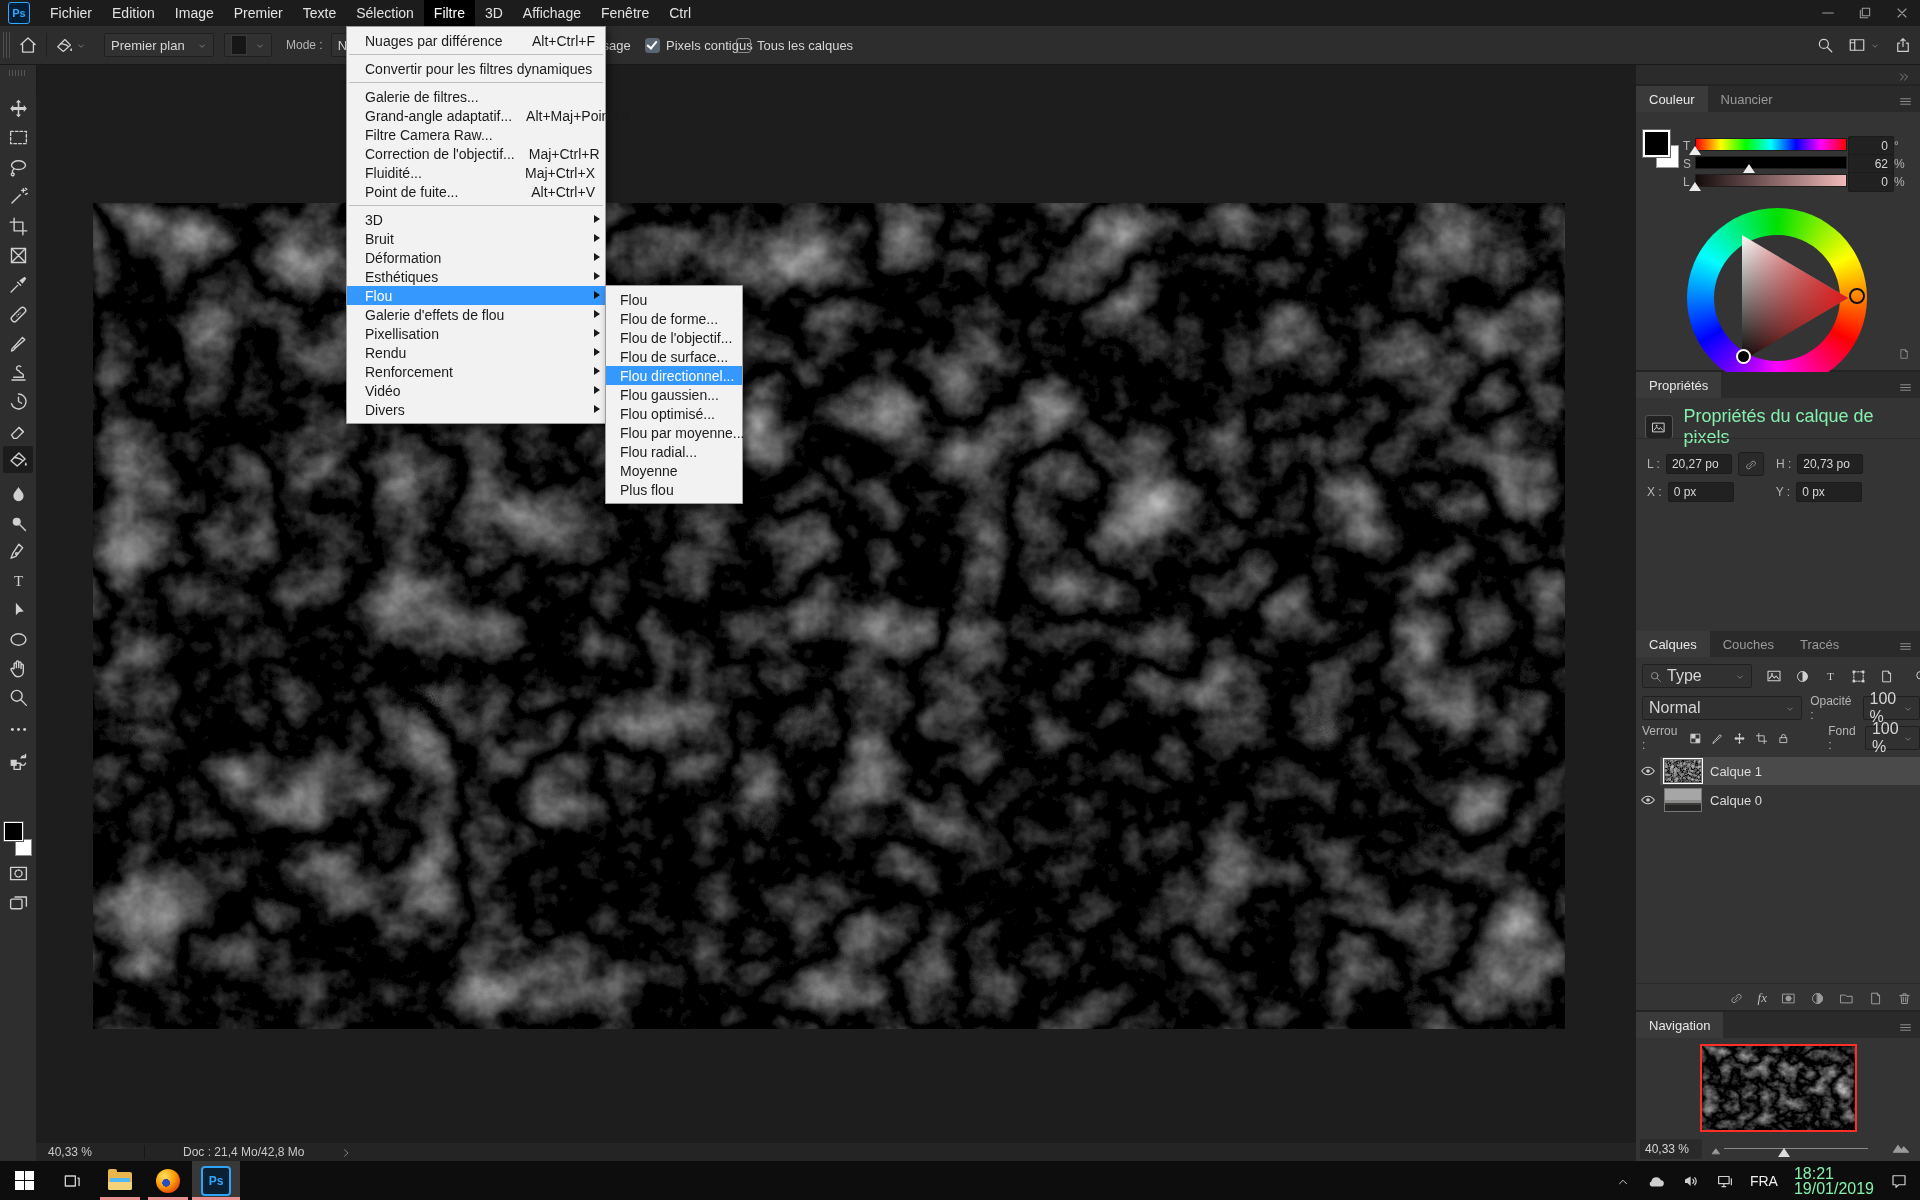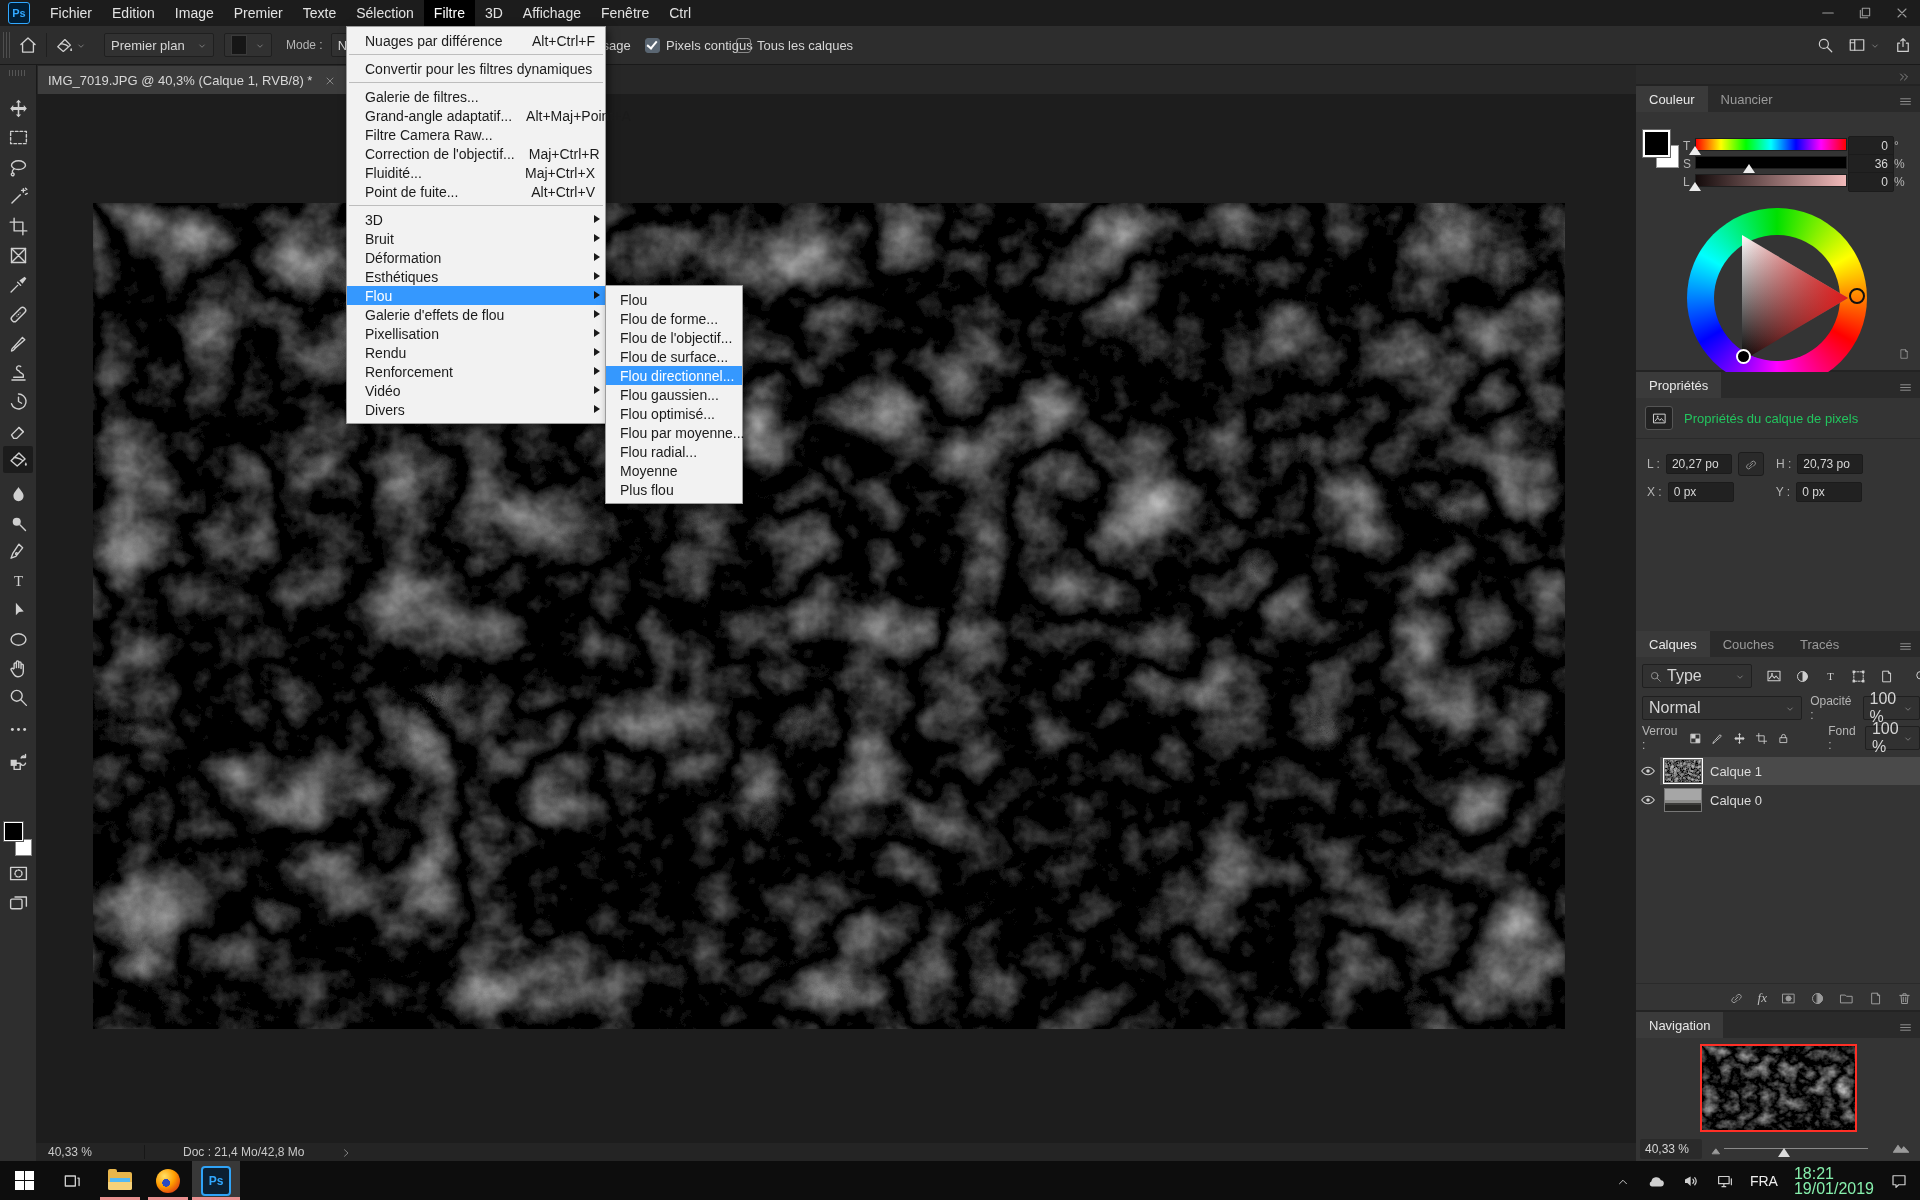--- a/index.html
+++ b/index.html
@@ -278,28 +278,20 @@
         <span id="ob-ws-chev"><svg class="ic dim" width="10" height="10" viewBox="0 0 24 24">
               <path d="M6.5 9.5l5.5 5.5 5.5-5.5" stroke-width="2"></path>
             </svg></span>
       </span>
       <span id="ob-share"><svg class="ic " width="18" height="18" viewBox="0 0 24 24">
             <path d="M9 6.5l3-3 3 3M12 3.5V14M7.5 9.5H5V20.5h14V9.5h-2.5"></path>
           </svg></span>
     </div>
   </div>
 
-  <div id="tabbar" class="abs">
-    <div id="doctab">
-      <span>IMG_7019.JPG @ 40,3% (Calque 1, RVB/8) *</span>
-      <span class="close" id="tab-close"><svg class="ic dim" width="12" height="12" viewBox="0 0 24 24">
-            <path d="M6 6l12 12M18 6L6 18" stroke-width="1.4"></path>
-          </svg></span>
-    </div>
-  </div>
 
   <div id="leftbar" class="abs">
     <div class="grip-h"></div>
     <div id="tools">
         <div class="tool" style="top:31px">
           <svg class="ic " width="21" height="21" viewBox="0 0 24 24">
             <path class="f" d="M12 2l3 3.2h-2.1v5H18V8.1L21.5 12 18 15.9v-2.1h-5.1v5H15L12 22l-3-3.2h2.1v-5H6v2.1L2.5 12 6 8.1v2.1h5.1v-5H9z"></path>
           </svg>
         </div>
         <div class="tool" style="top:60px">
@@ -490,21 +482,21 @@
       </div>
       <div id="sliders">
           <span class="lbl" style="position:absolute;left:47px;top:53px">T</span>
           <div class="slider-bar" style="left:59px;top:52px;background:linear-gradient(90deg,#f00,#ff0,#0f0,#0ff,#00f,#f0f,#f00)"></div>
           <div class="thumb" style="left:53px;top:60px"></div>
           <div class="field" style="position:absolute;left:212px;top:50px;width:34px;justify-content:flex-end">0</div>
           <span class="lbl" style="position:absolute;left:258px;top:53px">°</span>
           <span class="lbl" style="position:absolute;left:47px;top:71px">S</span>
           <div class="slider-bar" style="left:59px;top:70px;background:#000"></div>
           <div class="thumb" style="left:107px;top:78px"></div>
-          <div class="field" style="position:absolute;left:212px;top:68px;width:34px;justify-content:flex-end">36</div>
+          <div class="field" style="position:absolute;left:212px;top:68px;width:34px;justify-content:flex-end">62</div>
           <span class="lbl" style="position:absolute;left:258px;top:71px">%</span>
           <span class="lbl" style="position:absolute;left:47px;top:89px">L</span>
           <div class="slider-bar" style="left:59px;top:88px;background:linear-gradient(90deg,#140b0b,#f2baba)"></div>
           <div class="thumb" style="left:53px;top:96px"></div>
           <div class="field" style="position:absolute;left:212px;top:86px;width:34px;justify-content:flex-end">0</div>
           <span class="lbl" style="position:absolute;left:258px;top:89px">%</span>
         </div>
 
       <div style="position:absolute;left:51px;top:122px;width:180px;height:180px">
         <div id="wheel-ring"></div>
@@ -527,21 +519,21 @@
             </svg></span>
       </div>
       <div style="position:absolute;left:9px;top:34px;display:flex;align-items:center;gap:11px">
         <span style="width:26px;height:22px;background:#222;border:1px solid #555;border-radius:3px;display:flex;align-items:center;justify-content:center">
             <span id="prop-ic"><svg class="ic " width="15" height="15" viewBox="0 0 24 24">
                 <rect x="3" y="5" width="18" height="14"></rect>
                 <path d="M5 16l4-5 3.5 4 2.5-3 4 4.5"></path>
                 <circle class="f" cx="9" cy="9" r="1.4"></circle>
               </svg></span>
           </span>
-        <span class="lbl" style="font-size:13px;color:#22c55e">Propriétés du calque de pixels</span>
+        <span class="lbl" style="font-size:18px;color:#86efac">Propriétés du calque de pixels</span>
       </div>
       <div style="position:absolute;left:0;top:66px;width:284px;height:1px;background:#2a2a2a"></div>
       <div style="position:absolute;left:11px;top:80px;display:flex;align-items:center;gap:6px">
         <span class="lbl">L :</span>
         <div class="field" style="width:54px">20,27 po</div>
         <span style="width:24px;height:22px;background:#2a2a2a;border:1px solid #1c1c1c;border-radius:3px;display:flex;align-items:center;justify-content:center">
             <span id="prop-link"><svg class="ic dim" width="14" height="14" viewBox="0 0 24 24">
                 <path d="M9.5 14.5l5-5M8 10l-2.5 2.5a3.5 3.5 0 0 0 5 5L13 15M16 14l2.5-2.5a3.5 3.5 0 0 0-5-5L11 9"></path>
               </svg></span>
           </span>

